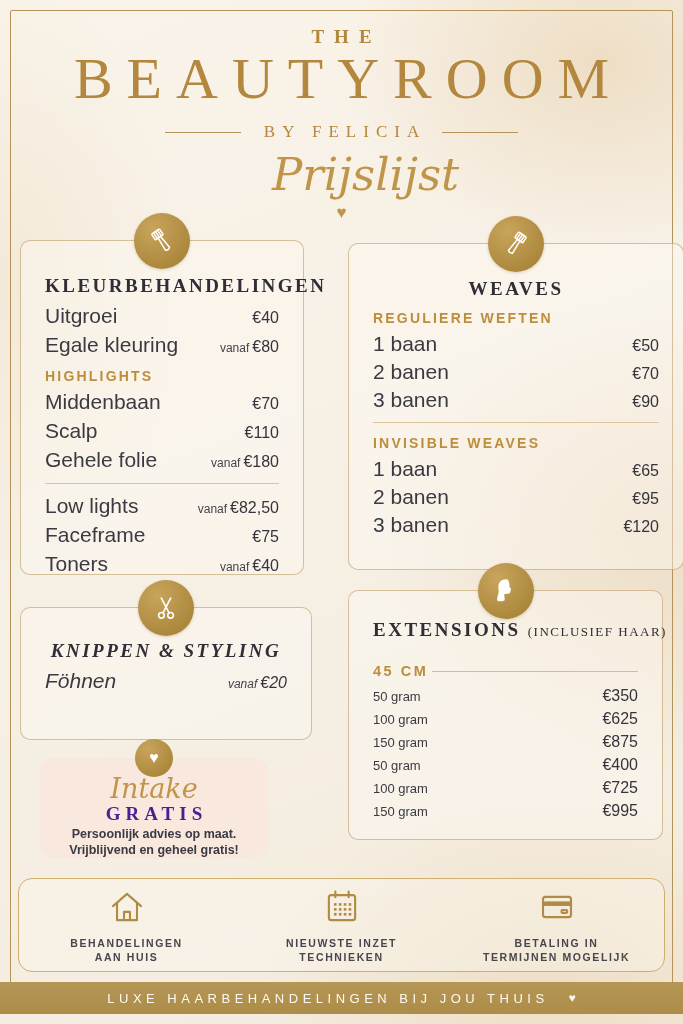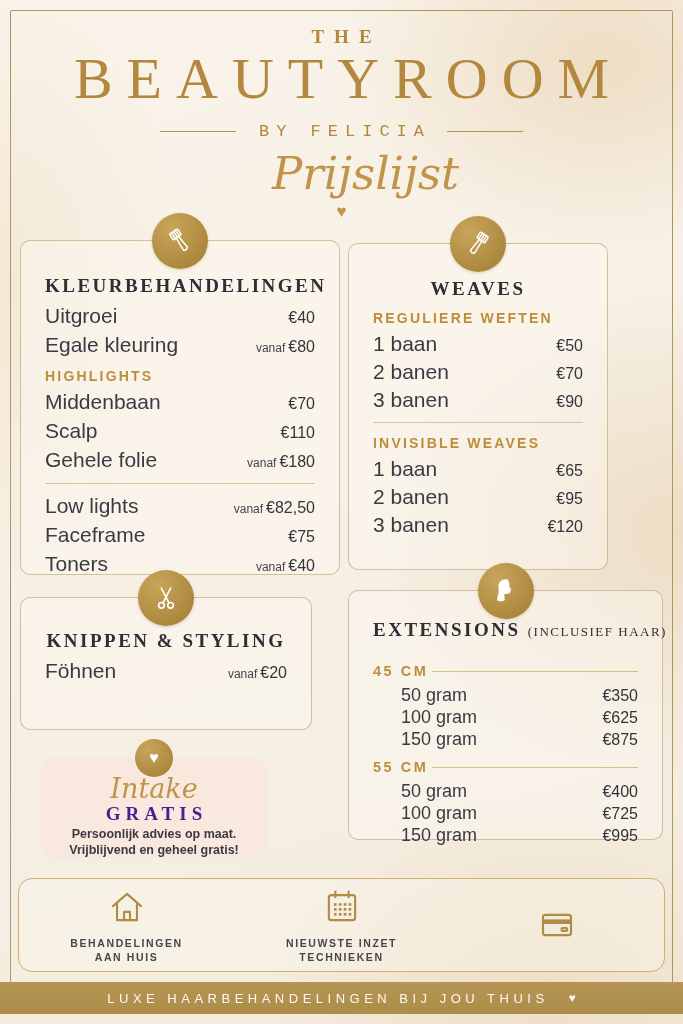--- a/index.html
+++ b/index.html
@@ -17,57 +17,57 @@
   .frame { position:absolute; left:10px; top:10px; right:10px; bottom:10px;
     border:1px solid #b3935a; border-radius:2px; pointer-events:none; z-index:1; }
 
   
   .header { position:absolute; top:26px; left:0; width:100%; text-align:center; z-index:2; }
   .the { font-family:"Liberation Serif", serif; font-size:19px; letter-spacing:10px; text-indent:10px;
     color:#b3873d; font-weight:600; }
   .brand { font-family:"Liberation Serif", serif; font-size:58px; letter-spacing:14px; text-indent:14px;
     color:#b3873d; font-weight:500; margin-top:2px; line-height:1.0; white-space:nowrap; }
   .byline { margin-top:14px; display:flex; align-items:center; justify-content:center; gap:16px;
-    color:#b3873d; font-family:Liberation Mono, monospace; font-size:17px; letter-spacing:7px; text-indent:7px; }
+    color:#b3873d; font-family:Liberation Serif, serif; font-size:17px; letter-spacing:7px; text-indent:7px; }
   .byline .rule { width:76px; height:1px; background:#b3935a; }
   .script { font-family:"DejaVu Serif", serif; font-style:italic; font-size:45px; color:#c09549;
     margin-top:8px; line-height:1.1;padding-left:48px; }
   .header-heart { color:#c09549; font-size:17px; margin-top:4px; line-height:1; }
 
   
-  .col-left  { position:absolute; left:20px;  top:240px; width:320px; z-index:2; }
-  .col-right { position:absolute; left:348px; top:243px; width:260px; z-index:2; }
+  .col-left  { position:absolute; left:20px;  top:240px; width:284px; z-index:2; }
+  .col-right { position:absolute; left:348px; top:243px; width:336px; z-index:2; }
   .card { position:relative; border:1px solid rgba(183,148,83,.55); border-radius:10px;
     background:rgba(253,249,242,.45); padding:34px 24px 10px; }
   .circle-icon { position:absolute; top:-28px; left:50%; transform:translateX(-50%);
     width:56px; height:56px; border-radius:50%; display:flex; align-items:center; justify-content:center;
     background:radial-gradient(circle at 35% 28%, #c9a55c, #ab873c 75%);
     box-shadow:0 1px 3px rgba(120,90,40,.25); }
   .card h2 { font-family:"Liberation Serif", serif; font-size:19px; letter-spacing:2.5px;
     color:#2f2e36; font-weight:700; text-align:center; margin-bottom:9px; white-space:nowrap; }
   .row { display:flex; justify-content:space-between; align-items:baseline; margin:0 0 6px;
     line-height:20px; }
   .row-label { font-size:21px; color:#3b3a43; }
   .row-price { font-size:16px; color:#35343d; font-weight:500; white-space:nowrap; }
   .vanaf { font-size:12px; font-weight:400; color:#44434c; margin-right:3px; }
   .gold-sub { color:#bc8e3c; font-size:14px; font-weight:700; letter-spacing:2.2px; margin:10px 0 8px; }
   .divider { height:1px; background:#dcc49b; margin:10px 0 12px; }
 
   .card-kleur { height:335px; }
-  .card-knippen { position:absolute; top:357px; left:0; width:292px; height:133px; padding-top:32px; }
+  .card-knippen { position:absolute; top:367px; left:0; width:292px; height:133px; padding-top:32px;font-style:italic; }
   .card-weaves { height:327px; }
   .card-ext { position:absolute; top:347px; left:0; width:315px; height:250px; padding-top:28px; }
 
   .card-ext h2 { text-align:left; margin-bottom:22px; }
   .title-suffix { font-size:13px; letter-spacing:1.5px; font-weight:500; }
   .cm-head { display:flex; align-items:center; gap:4px; color:#bc8e3c; font-size:14.5px;
     font-weight:700; letter-spacing:2.5px; margin:4px 0 7px; }
   .cm-head .rule { flex:1; height:1px; background:#d8bd8c; }
   .card-ext .row { margin-bottom:3px; line-height:19px; }
-  .card-ext .row-label { font-size:18px;margin-left:28px; }
+  .card-ext .row-label { font-size:13px; }
 
   
   .intake { position:absolute; top:518px; left:20px; width:228px; height:100px;
     background:#f8e8de; border-radius:14px; text-align:center; padding-top:18px; }
   .intake-icon { position:absolute; top:-19px; left:50%; transform:translateX(-50%);
     width:38px; height:38px; border-radius:50%;
     background:radial-gradient(circle at 35% 28%, #c9a55c, #ab873c 75%);
     display:flex; align-items:center; justify-content:center; color:#fff; font-size:16px; line-height:1; }
   .intake-script { font-family:"DejaVu Serif", serif; font-style:italic; font-size:27px;
     color:#c09549; line-height:26px; }
@@ -242,24 +242,20 @@
         <span class="row-label">50 gram</span>
         <span class="row-price">€350</span>
       </div>
       <div class="row">
         <span class="row-label">100 gram</span>
         <span class="row-price">€625</span>
       </div>
       <div class="row">
         <span class="row-label">150 gram</span>
         <span class="row-price">€875</span>
-      </div>
-      <div class="cm-head" style="margin-top:10px">
-        <span>55 CM</span>
-        <span class="rule"></span>
       </div>
       <div class="row">
         <span class="row-label">50 gram</span>
         <span class="row-price">€400</span>
       </div>
       <div class="row">
         <span class="row-label">100 gram</span>
         <span class="row-price">€725</span>
       </div>
       <div class="row">
@@ -310,20 +306,24 @@
       </div>
     </div>
     <div class="feature">
       <span>
         <svg width="42" height="42" viewBox="0 0 24 24" stroke="#b08b45" fill="none" stroke-width="1.2" stroke-linejoin="round" stroke-linecap="round">
           <rect x="4" y="6.2" width="16" height="11.6" rx="1.4"></rect>
           <rect x="4" y="8.8" width="16" height="2.6" fill="#b08b45" stroke="none"></rect>
           <rect x="14.6" y="13.8" width="3.2" height="1.6" rx="0.5"></rect>
         </svg>
       </span>
+      <div class="feature-label">
+        <div>BETALING IN</div>
+        <div>TERMIJNEN MOGELIJK</div>
+      </div>
     </div>
   </div>
 
   <div class="banner">
     <span>LUXE HAARBEHANDELINGEN BIJ JOU THUIS</span>
     <span class="heart">♥</span>
   </div>
 </div>
 
 </body></html>

